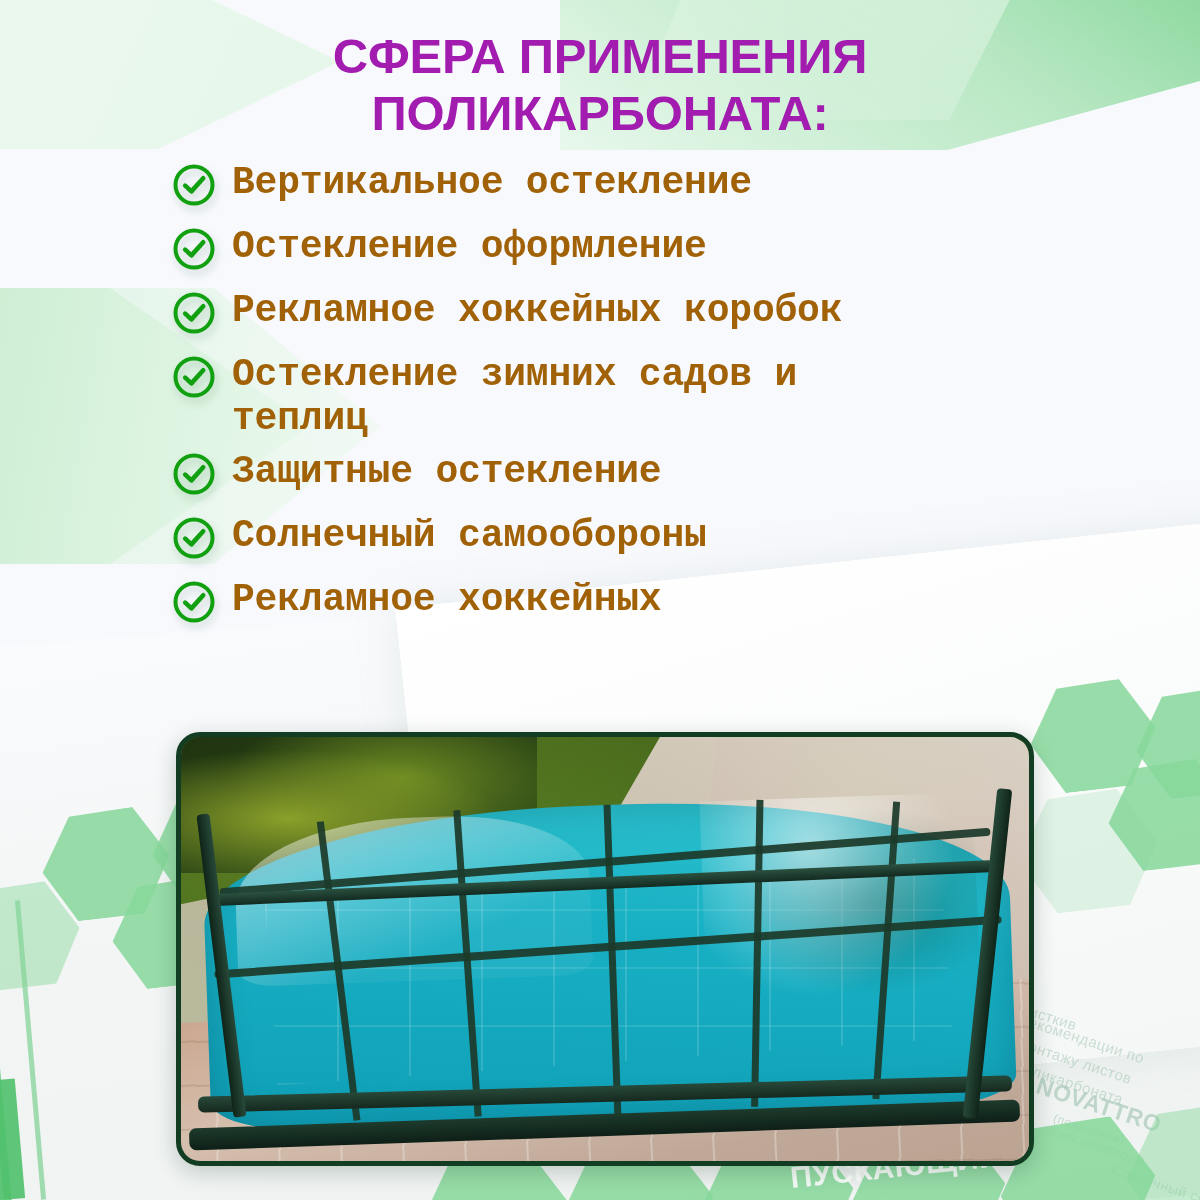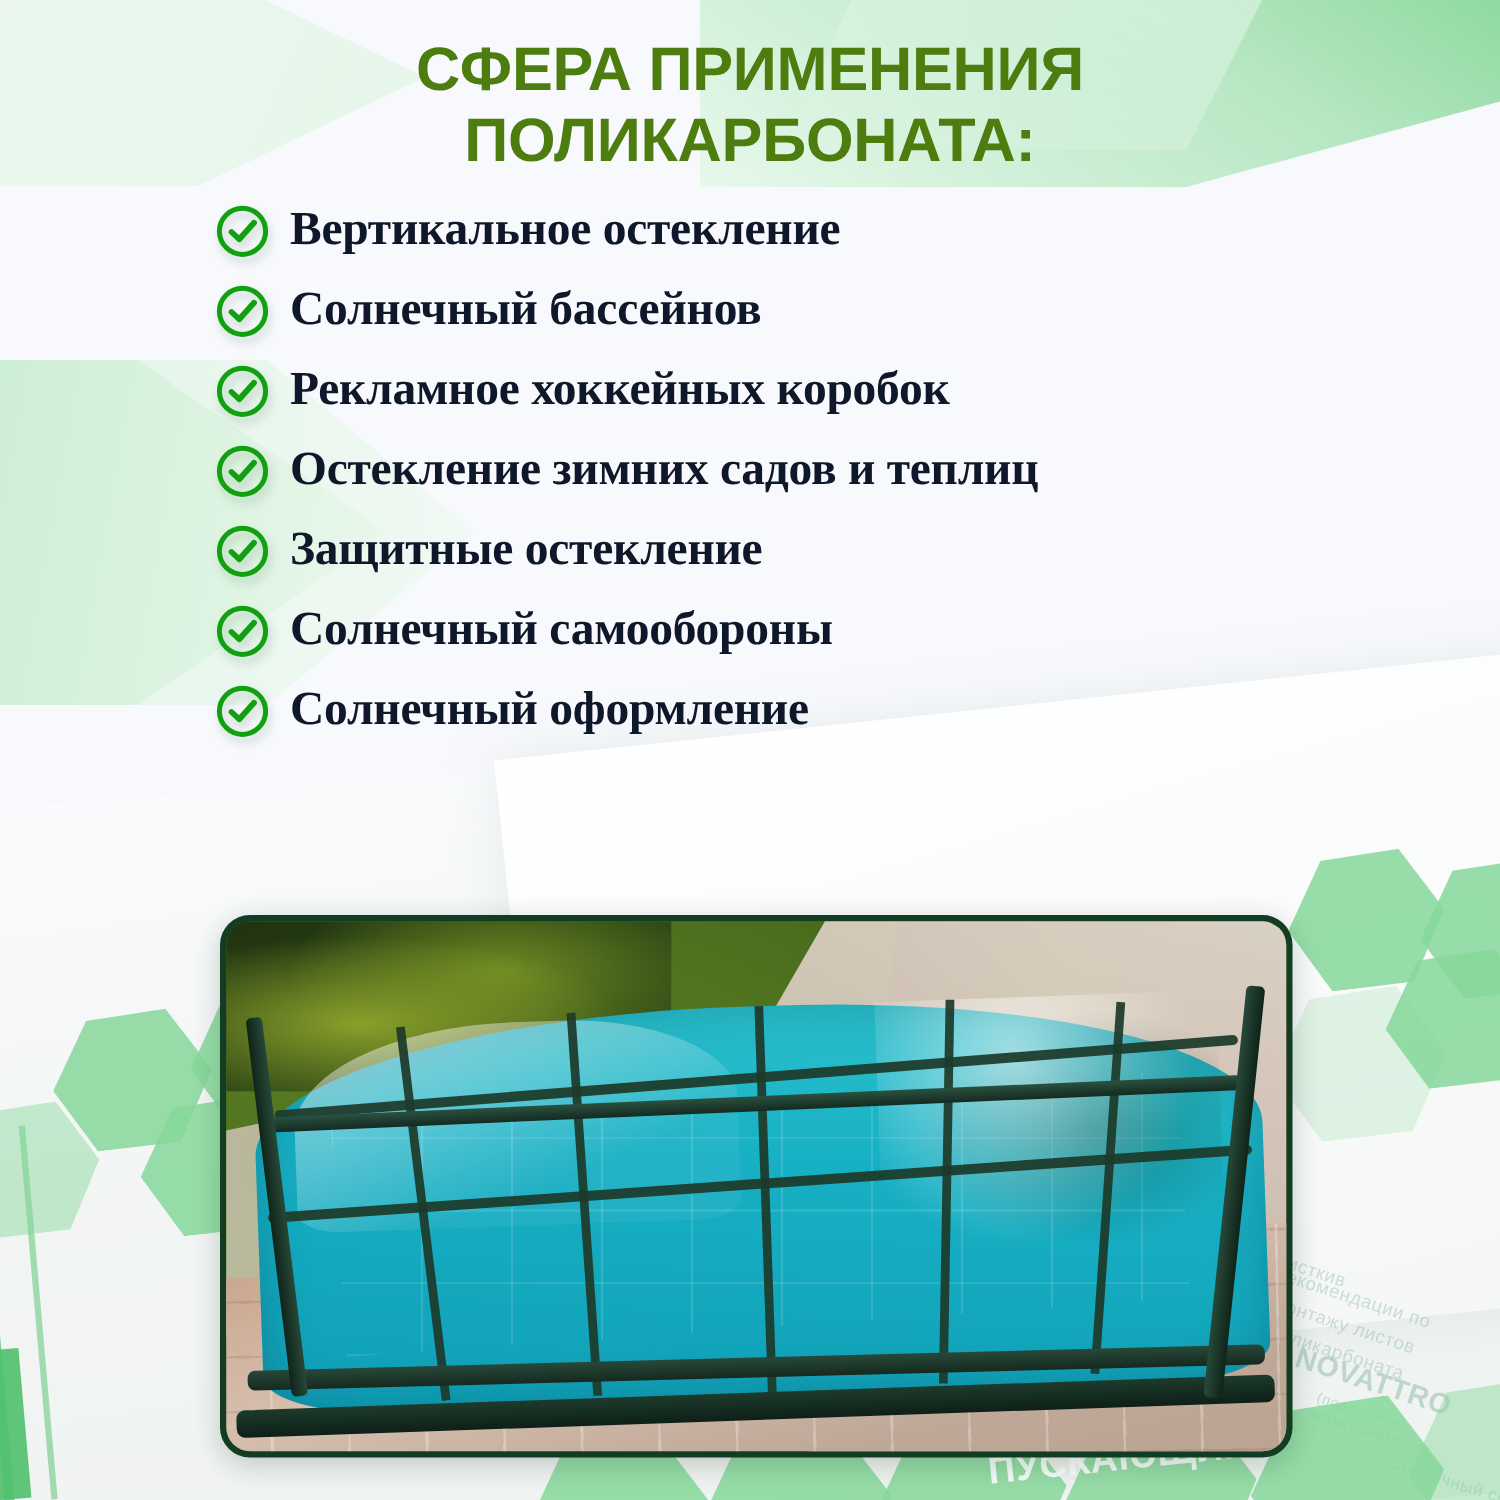--- a/index.html
+++ b/index.html
@@ -118,21 +118,21 @@
     letter-spacing: .5px;
   }
   .brochure-text.small { font-weight: 400; opacity: .42; }
 
   
   .title {
     position: absolute;
     left: 0; right: 0;
     top: 28px;
     text-align: center;
-    color: #4d7c0f;
+    color: #a21caf;
     font-family: "Liberation Sans", sans-serif;
     font-weight: 700;
     font-size: 49px;
     line-height: 1.16;
     letter-spacing: -0.2px;
     white-space: pre-line;
   }
 
   
   .checklist {
@@ -150,22 +150,22 @@
   .check-icon {
     flex: 0 0 auto;
     width: 44px;
     height: 44px;
     margin-top: 3px;
     margin-right: 16px;
     filter: drop-shadow(2px 5px 4px rgba(30,90,50,.22));
   }
   .check-icon svg { display: block; }
   .check-label {
-    color: #0f172a;
-    font-family: Liberation Serif, serif;
+    color: #a16207;
+    font-family: Liberation Mono, monospace;
     font-weight: 700;
     font-size: 38px;
     line-height: 1.16;
     letter-spacing: -0.2px;
     padding-top: 1px;
   }
 
   
   .photo-frame {
     position: absolute;
@@ -391,21 +391,21 @@
     </div>
 
 
     <div class="check-item">
       <span class="check-icon">
         <svg width="44" height="44" viewBox="0 0 44 44">
           <circle cx="22" cy="22" r="18.5" fill="none" stroke="#10a010" stroke-width="4"></circle>
           <path d="M13.2 22.6 L19.4 28.4 L31.2 15.2" fill="none" stroke="#10a010" stroke-width="4.6" stroke-linecap="round" stroke-linejoin="round"></path>
         </svg>
       </span>
-      <span class="check-label">Солнечный бассейнов</span>
+      <span class="check-label">Остекление оформление</span>
     </div>
 
     <div class="check-item">
       <span class="check-icon">
         <svg width="44" height="44" viewBox="0 0 44 44">
           <circle cx="22" cy="22" r="18.5" fill="none" stroke="#10a010" stroke-width="4"></circle>
           <path d="M13.2 22.6 L19.4 28.4 L31.2 15.2" fill="none" stroke="#10a010" stroke-width="4.6" stroke-linecap="round" stroke-linejoin="round"></path>
         </svg>
       </span>
       <span class="check-label">Рекламное хоккейных коробок</span>
@@ -441,21 +441,21 @@
       <span class="check-label">Солнечный самообороны</span>
     </div>
 
     <div class="check-item">
       <span class="check-icon">
         <svg width="44" height="44" viewBox="0 0 44 44">
           <circle cx="22" cy="22" r="18.5" fill="none" stroke="#10a010" stroke-width="4"></circle>
           <path d="M13.2 22.6 L19.4 28.4 L31.2 15.2" fill="none" stroke="#10a010" stroke-width="4.6" stroke-linecap="round" stroke-linejoin="round"></path>
         </svg>
       </span>
-      <span class="check-label">Солнечный оформление</span>
+      <span class="check-label">Рекламное хоккейных</span>
     </div>
 
   </div>
 
   <div class="photo-frame" aria-label="Раздвижной павильон из поликарбоната над бассейном">
     <div class="photo-inner">
       <div class="ph-grass"></div>
       <div class="ph-trees"></div>
       <div class="ph-shrubs"></div>
       <div class="ph-gravel"></div>

